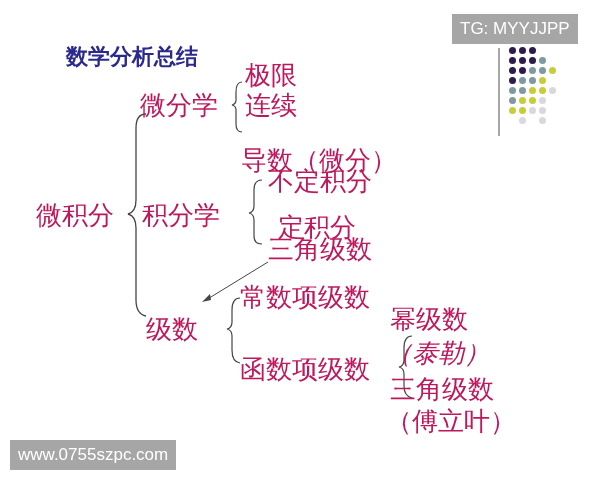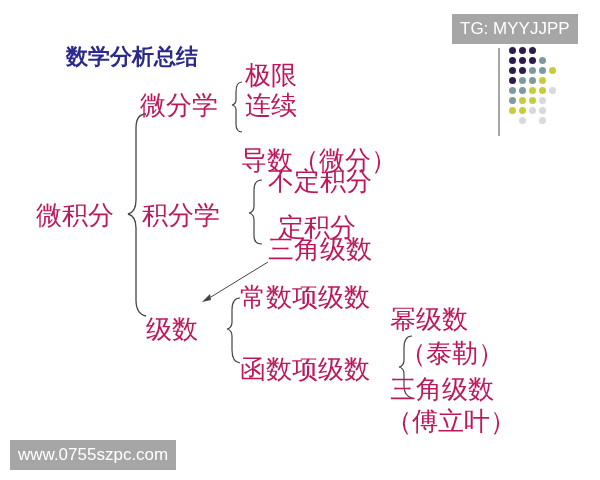--- a/index.html
+++ b/index.html
@@ -44,21 +44,21 @@
 
 <div class="t" style="left:142px;top:202px;">积分学</div>
 <div class="t" style="left:268px;top:168px;">不定积分</div>
 <div class="t" style="left:278px;top:214px;">定积分</div>
 <div class="t" style="left:268px;top:236px;">三角级数</div>
 
 <div class="t" style="left:146px;top:316px;">级数</div>
 <div class="t" style="left:240px;top:286px;font-family:Liberation Mono, monospace;">常数项级数</div>
 <div class="t" style="left:240px;top:356px;">函数项级数</div>
 <div class="t" style="left:390px;top:306px;">幂级数</div>
-<div class="t" style="left:400px;top:340px;">（泰勒）</div>
+<div class="t" style="left:386px;top:340px;font-style:italic;">（泰勒）</div>
 <div class="t" style="left:390px;top:376px;">三角级数</div>
 <div class="t" style="left:386px;top:408px;">（傅立叶）</div>
 
 <div class="badge" style="left:452px;top:14px;">TG: MYYJJPP</div>
 <div class="badge" style="left:10px;top:440px;">www.0755szpc.com</div>
 
 <div>
 
   <div class="dot" style="left:509px;top:47px;background:#2e1b4e"></div>
   <div class="dot" style="left:519px;top:47px;background:#2e1b4e"></div>

